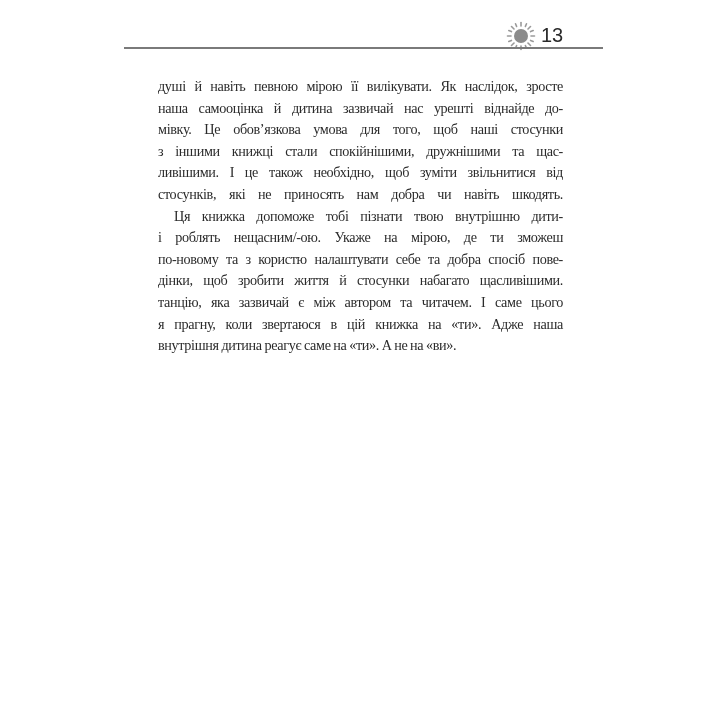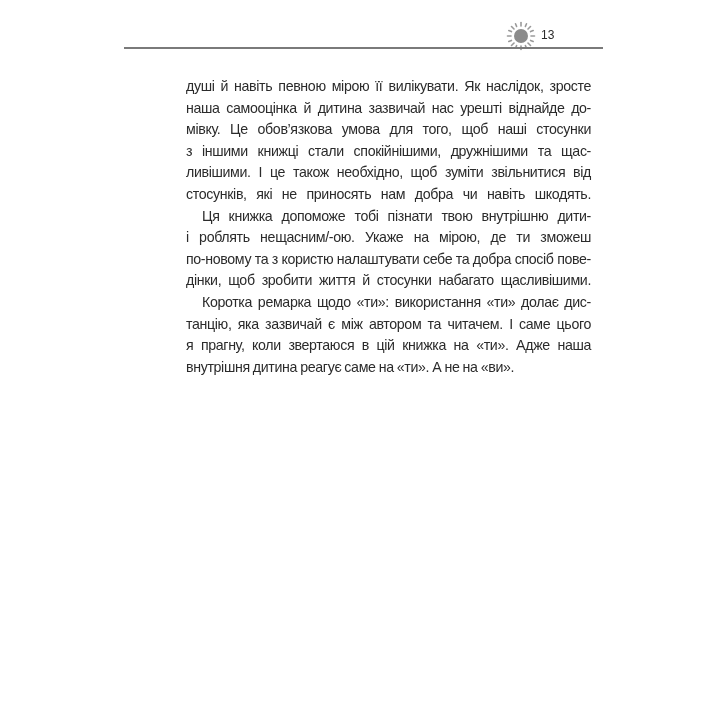--- a/index.html
+++ b/index.html
@@ -29,36 +29,35 @@
       left: 506px;
       top: 21px;
       width: 30px;
       height: 30px;
     }
     .page-number {
       position: absolute;
       left: 541px;
       top: 26px;
       font-family: "Liberation Sans", sans-serif;
-      font-size: 12px;
+      font-size: 20px;
       color: #2a2a2a;
       line-height: 18px;
     }
     .body-text {
       position: absolute;
       left: 158px;
       top: 76px;
       width: 405px;
-      font-family: Liberation Sans, sans-serif;
+      font-family: Liberation Serif, serif;
       font-size: 14.2px;
       line-height: 21.6px;
       color: #2b2b2b;
       letter-spacing: -0.35px;
       word-spacing: -0.5px;
-      margin-left: 28px;
     }
     .body-text .line {
       display: block;
       white-space: nowrap;
       text-align: justify;
       text-align-last: justify;
       height: 21.6px;
     }
     .body-text .line.indent {
       padding-left: 16px;
@@ -105,19 +104,18 @@
     <span class="line">мівку. Це обов’язкова умова для того, щоб наші стосунки</span>
     <span class="line">з іншими книжці стали спокійнішими, дружнішими та щас-</span>
     <span class="line">ливішими. І це також необхідно, щоб зуміти звільнитися від</span>
     <span class="line">стосунків, які не приносять нам добра чи навіть шкодять.</span>
 
     <span class="line indent">Ця книжка допоможе тобі пізнати твою внутрішню дити-</span>
     <span class="line">і роблять нещасним/-ою. Укаже на мірою, де ти зможеш</span>
     <span class="line">по-новому та з користю налаштувати себе та добра спосіб пове-</span>
     <span class="line">дінки, щоб зробити життя й стосунки набагато щасливішими.</span>
 
-    <span class="line indent">Коротка ремарка щодо «ти»: використання «ти» долає дис-</span>
     <span class="line">танцію, яка зазвичай є між автором та читачем. І саме цього</span>
     <span class="line">я прагну, коли звертаюся в цій книжка на «ти». Адже наша</span>
     <span class="line last">внутрішня дитина реагує саме на «ти». А не на «ви».</span>
   </div>
 
 </div>
 
 </body></html>

